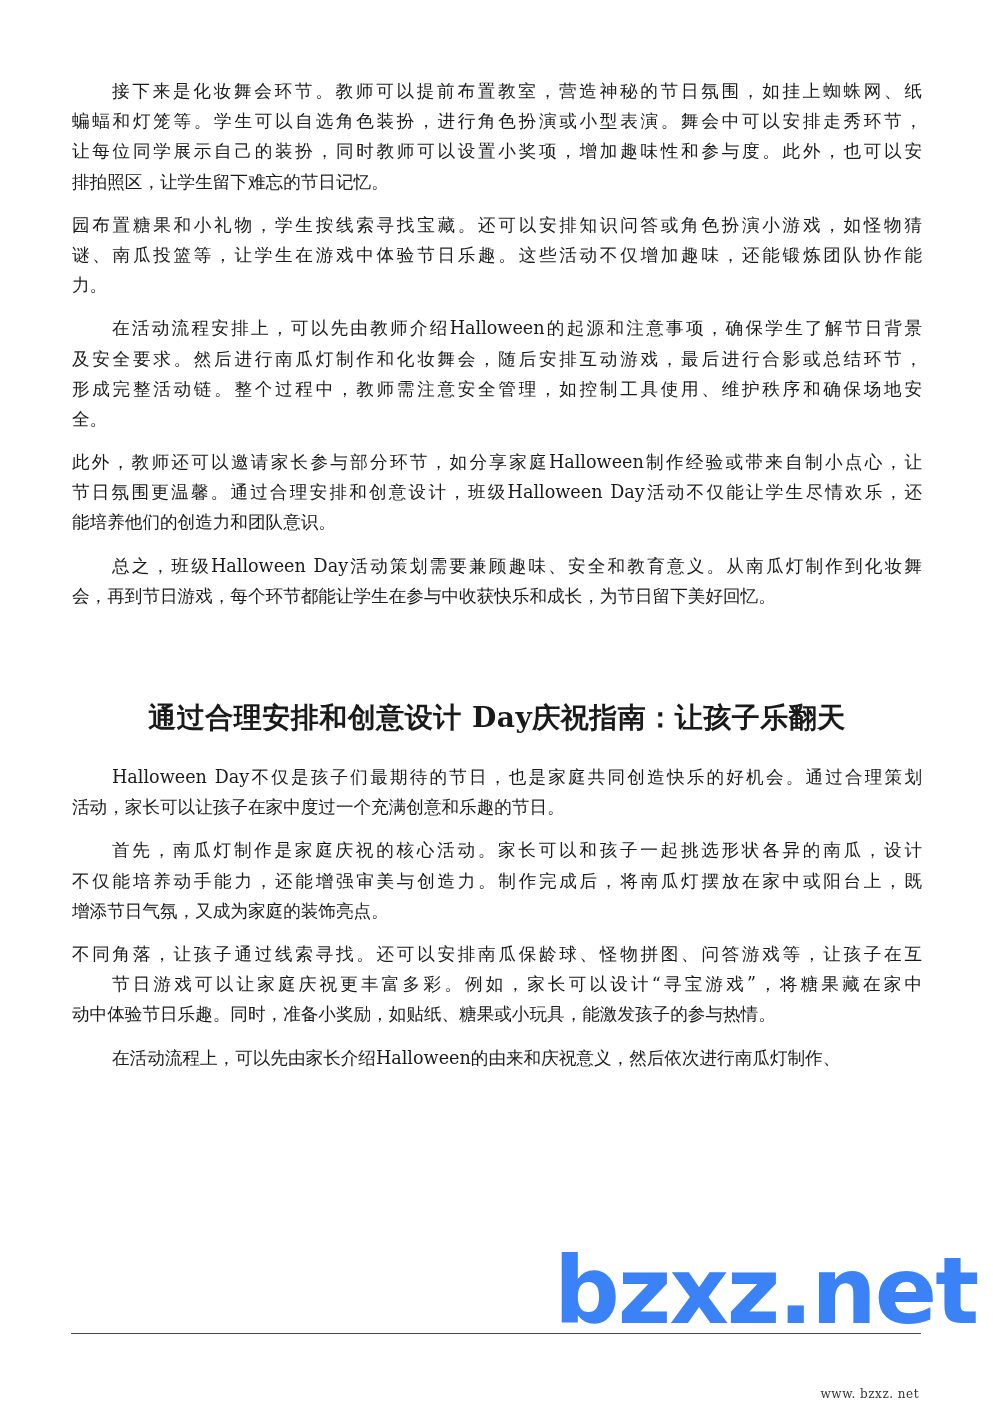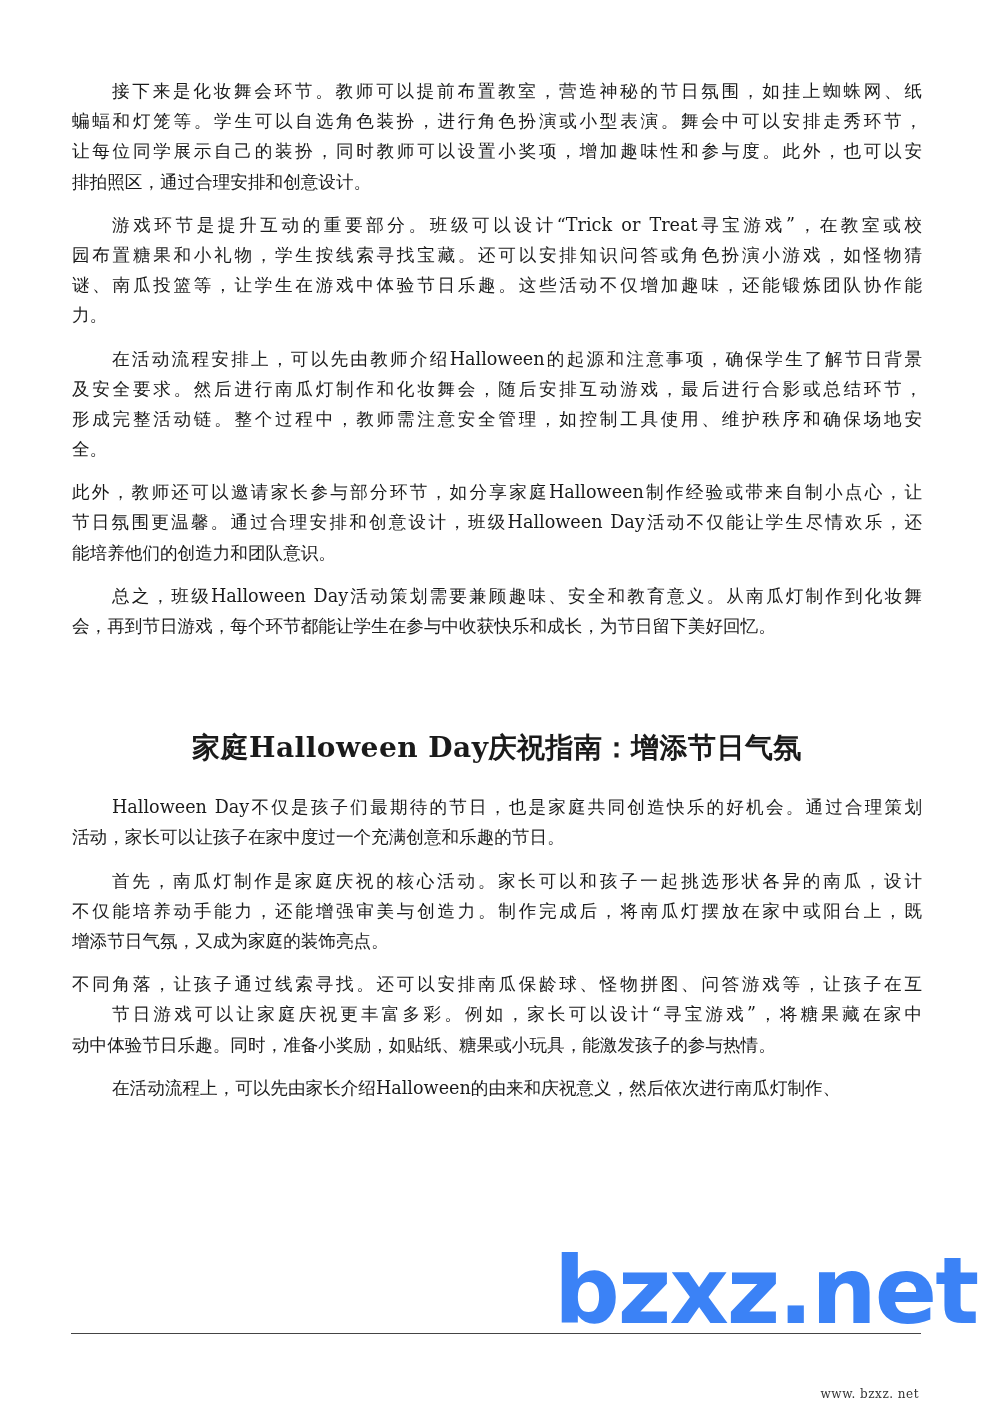--- a/index.html
+++ b/index.html
@@ -90,24 +90,23 @@
 <body>
 
 <div class="watermark">bzxz.net</div>
 
 <div class="page">
   <div id="section1">
       <div class="para">
         <span class="line indent">接下来是化妆舞会环节。教师可以提前布置教室，营造神秘的节日氛围，如挂上蜘蛛网、纸</span>
         <span class="line">蝙蝠和灯笼等。学生可以自选角色装扮，进行角色扮演或小型表演。舞会中可以安排走秀环节，</span>
         <span class="line">让每位同学展示自己的装扮，同时教师可以设置小奖项，增加趣味性和参与度。此外，也可以安</span>
-        <span class="line last">排拍照区，通过合理安排和创意设计。</span>
+        <span class="line last">排拍照区，让学生留下难忘的节日记忆。</span>
       </div>
       <div class="para">
-        <span class="line indent">游戏环节是提升互动的重要部分。班级可以设计“Trick or Treat寻宝游戏”，在教室或校</span>
         <span class="line">园布置糖果和小礼物，学生按线索寻找宝藏。还可以安排知识问答或角色扮演小游戏，如怪物猜</span>
         <span class="line">谜、南瓜投篮等，让学生在游戏中体验节日乐趣。这些活动不仅增加趣味，还能锻炼团队协作能</span>
         <span class="line last">力。</span>
       </div>
       <div class="para">
         <span class="line indent">在活动流程安排上，可以先由教师介绍Halloween的起源和注意事项，确保学生了解节日背景</span>
         <span class="line">及安全要求。然后进行南瓜灯制作和化妆舞会，随后安排互动游戏，最后进行合影或总结环节，</span>
         <span class="line">形成完整活动链。整个过程中，教师需注意安全管理，如控制工具使用、维护秩序和确保场地安</span>
         <span class="line last">全。</span>
       </div>
@@ -115,21 +114,21 @@
         <span class="line">此外，教师还可以邀请家长参与部分环节，如分享家庭Halloween制作经验或带来自制小点心，让</span>
         <span class="line">节日氛围更温馨。通过合理安排和创意设计，班级Halloween Day活动不仅能让学生尽情欢乐，还</span>
         <span class="line last">能培养他们的创造力和团队意识。</span>
       </div>
       <div class="para">
         <span class="line indent">总之，班级Halloween Day活动策划需要兼顾趣味、安全和教育意义。从南瓜灯制作到化妆舞</span>
         <span class="line last">会，再到节日游戏，每个环节都能让学生在参与中收获快乐和成长，为节日留下美好回忆。</span>
       </div>
     </div>
   <div class="section-gap"></div>
-  <h1 class="title">家庭Halloween Day庆祝指南：增添节日气氛</h1>
+  <h1 class="title">通过合理安排和创意设计 Day庆祝指南：让孩子乐翻天</h1>
   <div id="section2">
       <div class="para">
         <span class="line indent">Halloween Day不仅是孩子们最期待的节日，也是家庭共同创造快乐的好机会。通过合理策划</span>
         <span class="line last">活动，家长可以让孩子在家中度过一个充满创意和乐趣的节日。</span>
       </div>
       <div class="para">
         <span class="line indent">首先，南瓜灯制作是家庭庆祝的核心活动。家长可以和孩子一起挑选形状各异的南瓜，设计</span>
         <span class="line">不仅能培养动手能力，还能增强审美与创造力。制作完成后，将南瓜灯摆放在家中或阳台上，既</span>
         <span class="line last">增添节日气氛，又成为家庭的装饰亮点。</span>
       </div>

